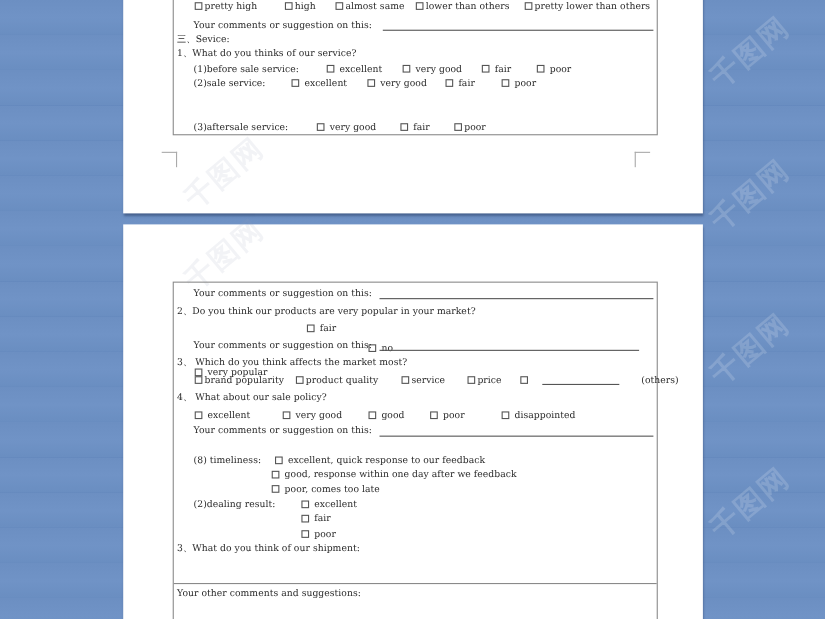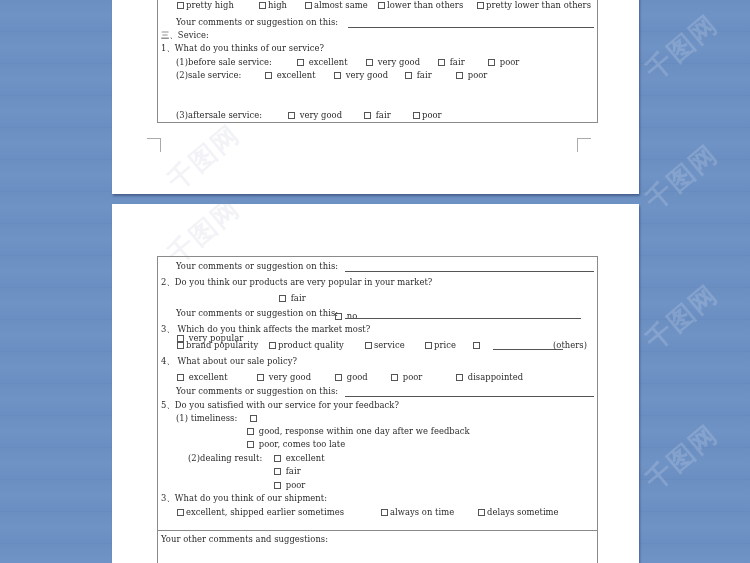--- a/index.html
+++ b/index.html
@@ -139,60 +139,54 @@
     <div class="uline" style="top:61px; left:187px; width:236px;"></div>
 
     <div class="line" style="top:67px; left:3px;">3、 Which do you think affects the market most?</div>
     <div class="line" style="top:83px; left:19px; width:420px; height:11px;padding-left:29px;">
       <span class="opt" style="left:0;"><span class="cb"></span><span>brand popularity</span></span>
       <span class="opt" style="left:92px;"><span class="cb"></span><span>product quality</span></span>
       <span class="opt" style="left:188px;"><span class="cb"></span><span>service</span></span>
       <span class="opt" style="left:248px;"><span class="cb"></span><span>price</span></span>
       <span class="opt" style="left:296px;"><span class="cb"></span></span>
       <span class="uline" style="top:9px; left:316px; width:70px;"></span>
-      <span class="opt" style="left:376px;">(others)</span>
+      <span class="opt" style="left:406px;">(others)</span>
     </div>
 
     <div class="line" style="top:99px; left:3px;">4、 What about our sale policy?</div>
     <div class="line" style="top:115px; left:19px; width:420px; height:11px;">
       <span class="opt" style="left:0;"><span class="cb"></span> <span>excellent</span></span>
       <span class="opt" style="left:80px;"><span class="cb"></span> <span>very good</span></span>
       <span class="opt" style="left:158px;"><span class="cb"></span> <span>good</span></span>
       <span class="opt" style="left:214px;"><span class="cb"></span> <span>poor</span></span>
       <span class="opt" style="left:279px;"><span class="cb"></span> <span>disappointed</span></span>
     </div>
     <div class="line" style="top:129px; left:18px;">Your comments or suggestion on this:</div>
     <div class="uline" style="top:139px; left:187px; width:249px;"></div>
 
-    <div class="line" style="top:143px; left:3px;">5、Do you satisfied with our service for your feedback?</div>
     <div class="line" style="top:156px; left:18px; width:420px; height:11px;">
-      <span class="opt" style="left:0;">(1) timeliness:</span>
-      <span class="opt" style="left:74px;"><span class="cb"></span> </span>
+      <span class="opt" style="left:0;">(8) timeliness:</span>
+      <span class="opt" style="left:74px;"><span class="cb"></span> <span>excellent, quick response to our feedback</span></span>
     </div>
     <div class="line" style="top:169px; left:89px;">
       <span><span class="cb"></span> <span>good, response within one day after we feedback</span></span>
     </div>
     <div class="line" style="top:182px; left:89px;">
       <span><span class="cb"></span> <span>poor, comes too late</span></span>
     </div>
     <div class="line" style="top:196px; left:18px; width:420px; height:11px;">
-      <span class="opt" style="left:12px;">(2)dealing result:</span>
+      <span class="opt" style="left:0;">(2)dealing result:</span>
       <span class="opt" style="left:98px;"><span class="cb"></span> <span>excellent</span></span>
     </div>
     <div class="line" style="top:209px; left:116px;">
       <span><span class="cb"></span> <span>fair</span></span>
     </div>
     <div class="line" style="top:223px; left:116px;">
       <span><span class="cb"></span> <span>poor</span></span>
     </div>
 
     <div class="line" style="top:236px; left:3px;">3、What do you think of our shipment:</div>
-    <div class="line" style="top:250px; left:19px; width:420px; height:11px;">
-      <span class="opt" style="left:0;"><span class="cb"></span><span>excellent, shipped earlier sometimes</span></span>
-      <span class="opt" style="left:204px;"><span class="cb"></span><span>always on time</span></span>
-      <span class="opt" style="left:301px;"><span class="cb"></span><span>delays sometime</span></span>
-    </div>
 
     <div class="hdiv" style="top:273px;"></div>
     <div class="line" style="top:277px; left:3px;">Your other comments and suggestions:</div>
     <div style="position:absolute; top:290px; left:2px; right:2px; height:40px;"></div>
   </div>
 </div>
 
 </body></html>

